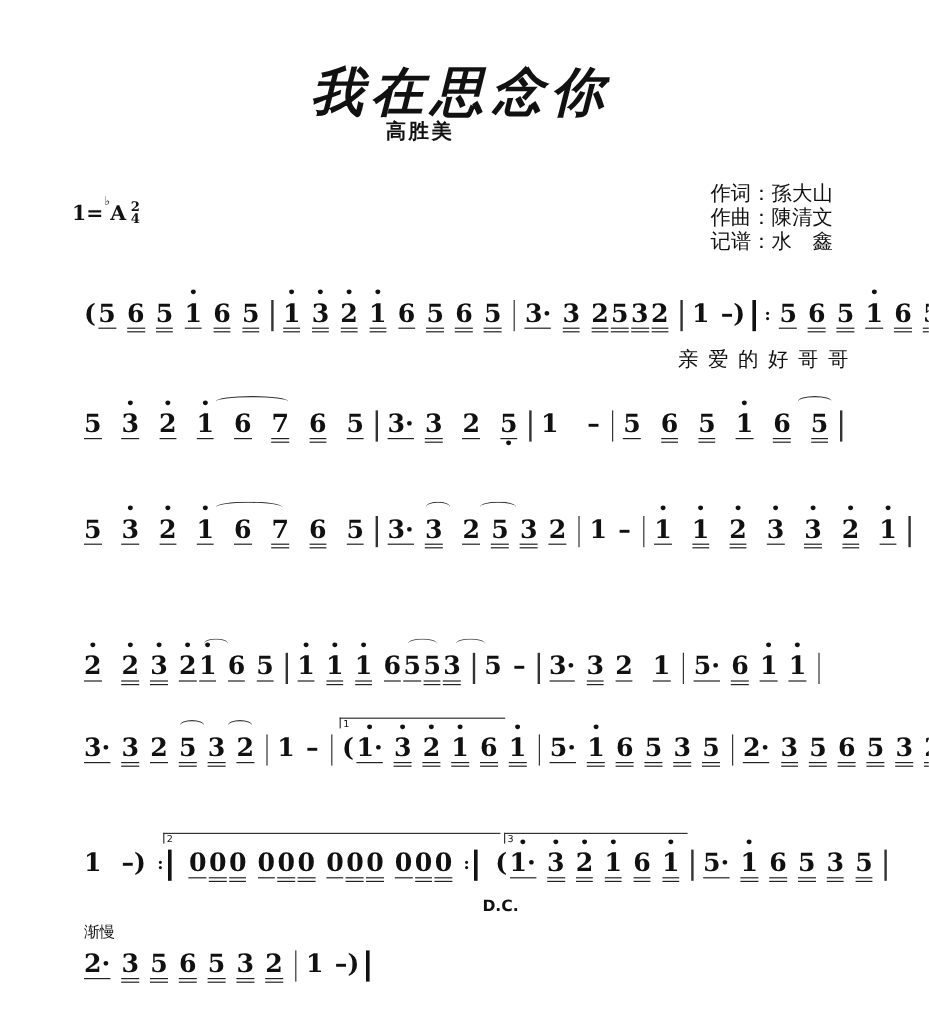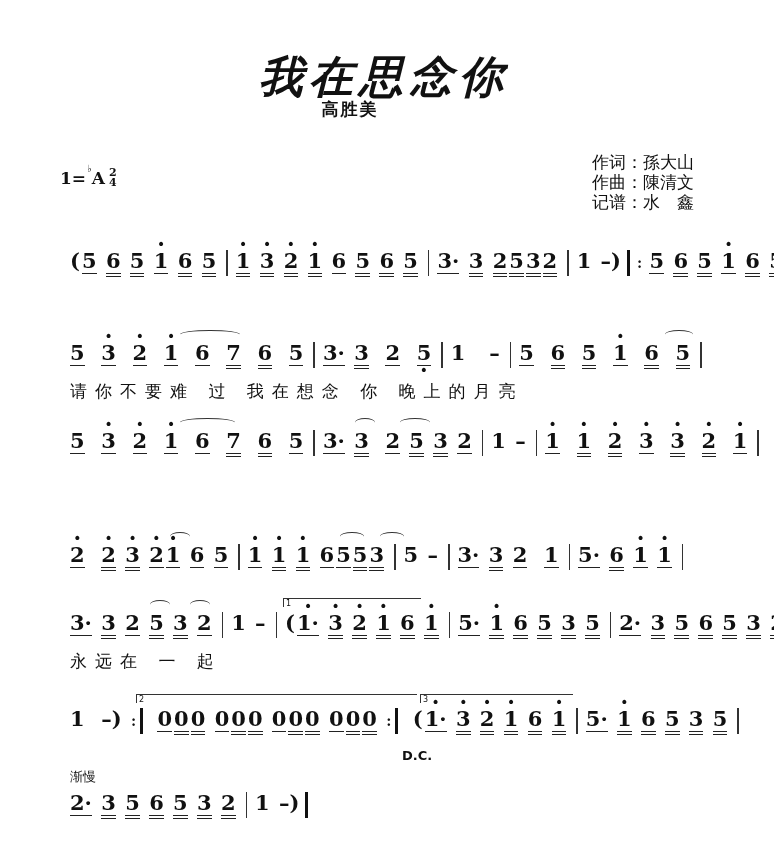--- a/index.html
+++ b/index.html
@@ -47,29 +47,29 @@
 <div class="abs credits">
   <div><span>作词：</span><span>孫大山</span></div>
   <div><span>作曲：</span><span>陳清文</span></div>
   <div><span>记谱：</span><span>水　鑫</span></div>
 </div>
 
 <div class="abs staff-row" style="top:248px;">
   <div class="notes">
     <span class="n">(</span><span class="n u1">5</span> <span class="n u2">6</span> <span class="n u2">5</span> <span class="n u1 dot-above">1</span> <span class="n u2">6</span> <span class="n u2">5</span><span class="bar"></span><span class="n u2 dot-above">1</span> <span class="n u2 dot-above">3</span> <span class="n u2 dot-above">2</span> <span class="n u2 dot-above">1</span> <span class="n u1">6</span> <span class="n u2">5</span> <span class="n u2">6</span> <span class="n u2">5</span><span class="bar"></span><span class="n u1">3·</span> <span class="n u2">3</span> <span class="n u2">2</span><span class="n u2">5</span><span class="n u2">3</span><span class="n u2">2</span><span class="bar"></span><span class="n">1</span> <span class="n">–)</span><span class="dbl"></span><span class="rep">:</span> <span class="n u1">5</span> <span class="n u2">6</span> <span class="n u2">5</span> <span class="n u1 dot-above">1</span> <span class="n u2">6</span> <span class="n u2">5</span>
   </div>
+  <div class="lyrics" style="left:495px;">亲爱的好哥哥</div>
 </div>
 
 <div class="abs staff-row" style="top:340px;">
   <div class="slur" style="left:110px;top:-10px;width:60px;"></div>
   <div class="slur" style="left:595px;top:-10px;width:28px;"></div>
   <div class="notes">
     <span class="n u1">5</span>&nbsp; <span class="n u1 dot-above">3</span>&nbsp; <span class="n u1 dot-above">2</span>&nbsp; <span class="n u1 dot-above">1</span>&nbsp; <span class="n u1">6</span>&nbsp; <span class="n u2">7</span>&nbsp; <span class="n u2">6</span>&nbsp; <span class="n u1">5</span><span class="bar"></span><span class="n u1">3·</span> <span class="n u2">3</span>&nbsp; <span class="n u1">2</span>&nbsp; <span class="n u1 dot-below">5</span><span class="bar"></span><span class="n">1</span>&nbsp;&nbsp; <span class="n">–</span><span class="bar"></span><span class="n u1">5</span>&nbsp; <span class="n u2">6</span>&nbsp; <span class="n u2">5</span>&nbsp; <span class="n u1 dot-above">1</span>&nbsp; <span class="n u2">6</span>&nbsp; <span class="n u2">5</span><span class="bar"></span>
   </div>
-  <div class="lyrics" style="left:0px;">请你不要难 过 我在想念 你 晚上的月亮</div>
 </div>
 
 <div class="abs staff-row" style="top:428px;">
   <div class="slur" style="left:110px;top:-10px;width:55px;"></div>
   <div class="slur" style="left:285px;top:-10px;width:20px;"></div>
   <div class="slur" style="left:330px;top:-10px;width:30px;"></div>
   <div class="notes">
     <span class="n u1">5</span>&nbsp; <span class="n u1 dot-above">3</span>&nbsp; <span class="n u1 dot-above">2</span>&nbsp; <span class="n u1 dot-above">1</span>&nbsp; <span class="n u1">6</span>&nbsp; <span class="n u2">7</span>&nbsp; <span class="n u2">6</span>&nbsp; <span class="n u1">5</span><span class="bar"></span><span class="n u1">3·</span> <span class="n u2">3</span>&nbsp; <span class="n u1">2</span> <span class="n u2">5</span> <span class="n u2">3</span> <span class="n u1">2</span><span class="bar"></span><span class="n">1</span> <span class="n">–</span><span class="bar"></span><span class="n u1 dot-above">1</span>&nbsp; <span class="n u2 dot-above">1</span>&nbsp; <span class="n u2 dot-above">2</span>&nbsp; <span class="n u1 dot-above">3</span>&nbsp; <span class="n u2 dot-above">3</span>&nbsp; <span class="n u2 dot-above">2</span>&nbsp; <span class="n u1 dot-above">1</span><span class="bar"></span>
   </div>
 </div>
@@ -83,21 +83,20 @@
   </div>
 </div>
 
 <div class="abs staff-row" style="top:610px;">
   <div class="slur" style="left:80px;top:-10px;width:20px;"></div>
   <div class="slur" style="left:120px;top:-10px;width:20px;"></div>
   <div class="volta" style="left:213px;top:-12px;width:135px;">1</div>
   <div class="notes">
     <span class="n u1">3·</span> <span class="n u2">3</span> <span class="n u1">2</span> <span class="n u2">5</span> <span class="n u2">3</span> <span class="n u1">2</span><span class="bar"></span><span class="n">1</span> <span class="n">–</span><span class="bar"></span><span class="n">(</span><span class="n u1 dot-above">1·</span> <span class="n u2 dot-above">3</span> <span class="n u2 dot-above">2</span> <span class="n u2 dot-above">1</span> <span class="n u2">6</span> <span class="n u2 dot-above">1</span><span class="bar"></span><span class="n u1">5·</span> <span class="n u2 dot-above">1</span> <span class="n u2">6</span> <span class="n u2">5</span> <span class="n u2">3</span> <span class="n u2">5</span><span class="bar"></span><span class="n u1">2·</span> <span class="n u2">3</span> <span class="n u2">5</span> <span class="n u2">6</span> <span class="n u2">5</span> <span class="n u2">3</span> <span class="n u2">2</span>
   </div>
-  <div class="lyrics" style="left:0px;">永远在 一 起</div>
 </div>
 
 <div class="abs staff-row" style="top:706px;">
   <div class="volta" style="left:66px;top:-12px;width:278px;">2</div>
   <div class="volta" style="left:350px;top:-12px;width:150px;">3</div>
   <div class="notes">
     <span class="n">1</span>&nbsp; <span class="n">–)</span> <span class="rep">:</span><span class="dbl"></span> <span class="n u1">0</span><span class="n u2">0</span><span class="n u2">0</span> <span class="n u1">0</span><span class="n u2">0</span><span class="n u2">0</span> <span class="n u1">0</span><span class="n u2">0</span><span class="n u2">0</span> <span class="n u1">0</span><span class="n u2">0</span><span class="n u2">0</span> <span class="rep">:</span><span class="dbl"></span> <span class="n">(</span><span class="n u1 dot-above">1·</span> <span class="n u2 dot-above">3</span> <span class="n u2 dot-above">2</span> <span class="n u2 dot-above">1</span> <span class="n u2">6</span> <span class="n u2 dot-above">1</span><span class="bar"></span><span class="n u1">5·</span> <span class="n u2 dot-above">1</span> <span class="n u2">6</span> <span class="n u2">5</span> <span class="n u2">3</span> <span class="n u2">5</span><span class="bar"></span>
   </div>
   <div class="abs dc" style="left:332px;top:42px;">D.C.</div>
 </div>

